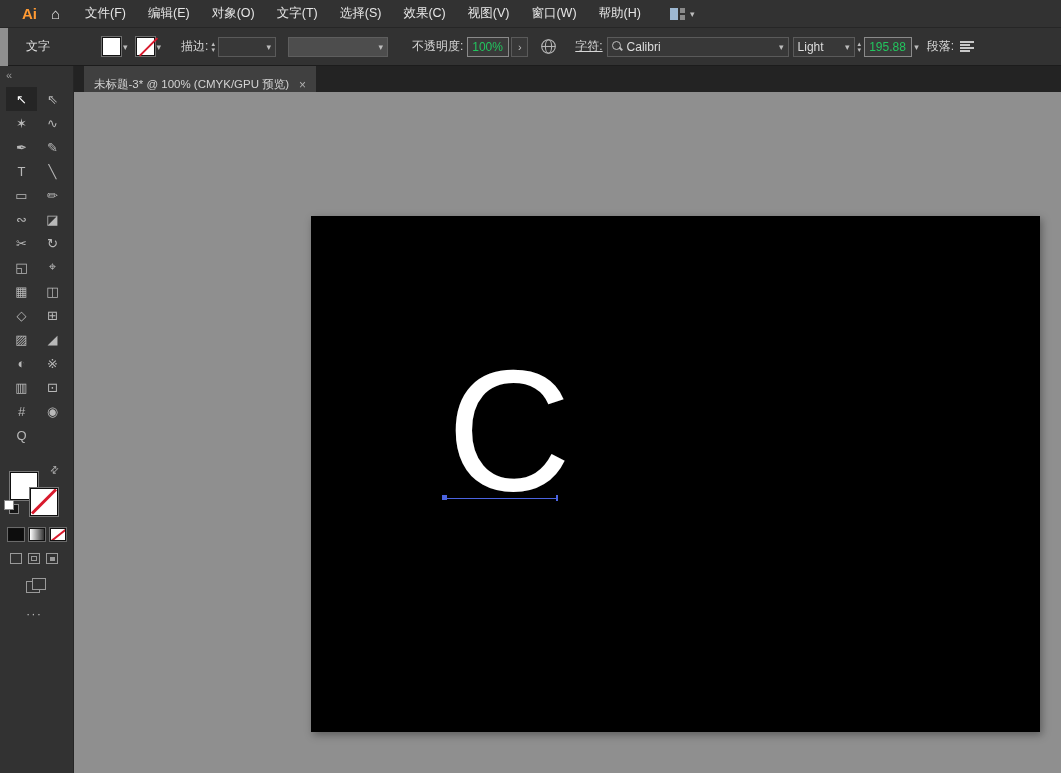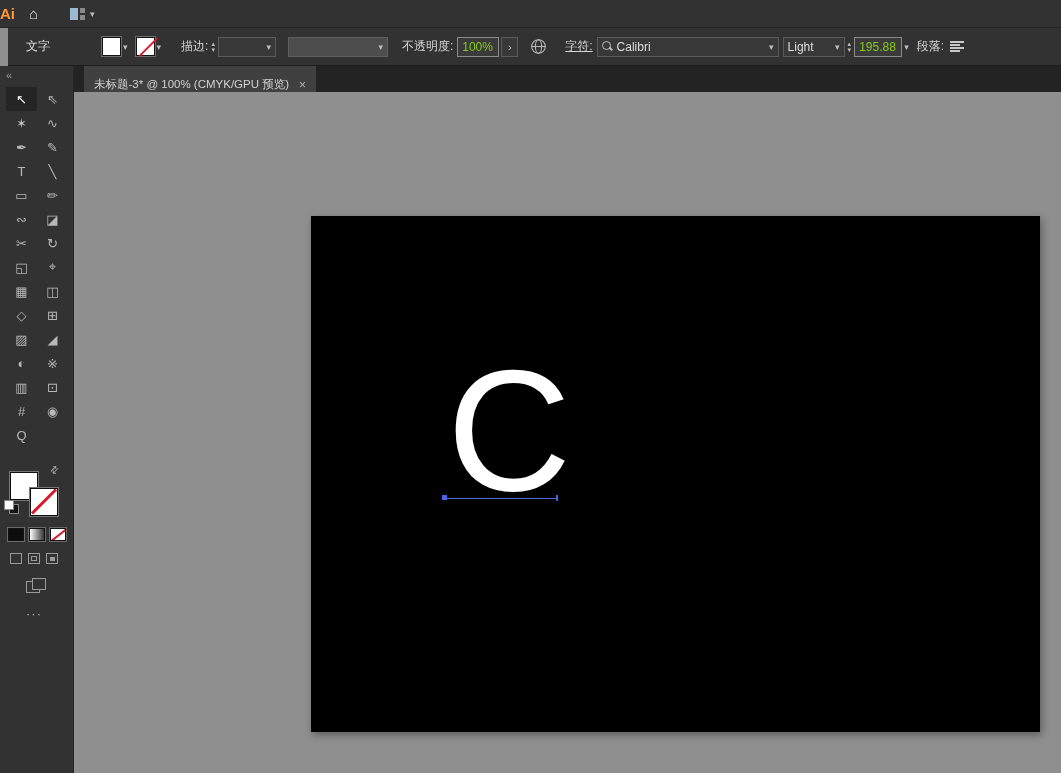--- a/index.html
+++ b/index.html
@@ -1,20 +1,20 @@
 <!DOCTYPE html>
 <html><head>
 <meta charset="utf-8">
 <style>
   html,body{margin:0;padding:0;width:1061px;height:773px;overflow:hidden;background:#8f8f8f;
     font-family:"Liberation Sans","DejaVu Sans",sans-serif;-webkit-font-smoothing:antialiased;}
   
   .menubar{position:absolute;left:0;top:0;width:1061px;height:28px;background:#323232;
     display:flex;align-items:center;border-bottom:1px solid #262626;box-sizing:border-box;z-index:5;}
-  .ai-logo{color:#ff9a33;font-weight:bold;font-size:15px;padding:0 10px 0 0;letter-spacing:0;}
+  .ai-logo{color:#ff9a33;font-weight:bold;font-size:15px;padding:0 10px 0 22px;letter-spacing:0;}
   .home-icon{color:#e8e8e8;font-size:15px;padding:0 14px 0 4px;}
   .menus{display:flex;align-items:center;}
   .menu-item{color:#e6e6e6;font-size:12.5px;padding:0 11px;cursor:default;white-space:nowrap;}
   .ws-switch{display:flex;align-items:center;margin-left:18px;gap:5px;}
   .ws-icon{width:15px;height:12px;position:relative;display:inline-block;}
   .ws-icon::before{content:"";position:absolute;left:0;top:0;width:8px;height:12px;background:#9db8d2;}
   .ws-icon::after{content:"";position:absolute;left:10px;top:0;width:5px;height:5px;background:#8a8a8a;
     box-shadow:0 7px 0 #8a8a8a;}
   .caret{color:#bdbdbd;font-size:9px;}
   
@@ -27,21 +27,21 @@
   .swatch{width:19px;height:19px;background:#fff;border:1px solid #141414;outline:1px solid #6e6e6e;
     position:relative;box-sizing:border-box;}
   .swatch .slash{position:absolute;left:-1px;top:8px;width:25px;height:2px;background:#d8192c;
     transform:rotate(-45deg);}
   .stepper{display:inline-flex;flex-direction:column;line-height:5px;font-size:7px;color:#bdbdbd;
     margin:0 3px;gap:1px;}
   .combo{height:20px;border:1px solid #5a5a5a;background:#383838;display:flex;align-items:center;
     box-sizing:border-box;padding:0 4px;gap:4px;color:#ddd;}
   .combo .caret{margin-left:auto;}
   .combo.disabled{background:#4d4d4d;border-color:#5e5e5e;color:#7c7c7c;}
-  .num-field{height:20px;border:1px solid #8a8a8a;background:#3a3a3a;color:#84cc16;font-size:12px;
+  .num-field{height:20px;border:1px solid #8a8a8a;background:#3a3a3a;color:#22c55e;font-size:12px;
     box-sizing:border-box;padding:0 4px;font-family:"Liberation Sans","DejaVu Sans",sans-serif;}
   .sq-btn{width:17px;height:20px;border:1px solid #5a5a5a;background:#383838;color:#bdbdbd;
     display:flex;align-items:center;justify-content:center;font-size:11px;box-sizing:border-box;margin-left:2px;}
   .globe{margin:0 10px 0 12px;display:flex;align-items:center;}
   .para-icon{width:14px;height:12px;display:inline-flex;flex-direction:column;justify-content:space-between;margin-left:6px;}
   .para-icon i{display:block;height:2px;background:#c9c9c9;}
   .para-icon i:nth-child(1){width:14px;}.para-icon i:nth-child(2){width:10px;}
   .para-icon i:nth-child(3){width:14px;}.para-icon i:nth-child(4){width:10px;}
   .mag{width:11px;height:11px;position:relative;display:inline-block;}
   .mag::before{content:"";position:absolute;left:0;top:0;width:7px;height:7px;border:1.5px solid #bdbdbd;border-radius:50%;}
@@ -92,20 +92,31 @@
   .baseline{position:absolute;left:134px;top:282px;width:112px;height:1px;background:#4b63e0;}
   .bl-handle{position:absolute;left:131px;top:279px;width:5px;height:5px;background:#4b63e0;}
   .bl-tick{position:absolute;left:245px;top:279px;width:2px;height:6px;background:#4b63e0;}
 </style>
 </head>
 <body>
 
 <div class="menubar">
   <span class="ai-logo">Ai</span>
   <span class="home-icon">⌂</span>
+  <div class="menus">
+    <span class="menu-item">文件(F)</span>
+      <span class="menu-item">编辑(E)</span>
+      <span class="menu-item">对象(O)</span>
+      <span class="menu-item">文字(T)</span>
+      <span class="menu-item">选择(S)</span>
+      <span class="menu-item">效果(C)</span>
+      <span class="menu-item">视图(V)</span>
+      <span class="menu-item">窗口(W)</span>
+      <span class="menu-item">帮助(H)</span>
+  </div>
   <div class="ws-switch">
     <span class="ws-icon"></span>
     <span class="caret">▾</span>
   </div>
 </div>
 
 <div class="controlbar">
   <span class="cb-label ctx-label">文字</span>
 
   <div class="swatch-ctl">
@@ -125,21 +136,21 @@
     <span>▾</span>
   </span>
   <div class="combo" style="width:58px;">
     <span class="caret">▾</span>
   </div>
 
   <div class="combo disabled" style="width:100px;margin-left:12px;">
     <span class="caret">▾</span>
   </div>
 
-  <span class="cb-label" style="margin-left:14px;">不透明度:</span>
+  <span class="cb-label" style="margin-left:24px;">不透明度:</span>
   <input class="num-field" style="width: 42px; margin-left: 4px;" readonly="" value="100%">
   <span class="sq-btn">›</span>
 
   <span class="globe">
     <svg width="17" height="17" viewBox="0 0 17 17" fill="none" stroke="#b5b5b5" stroke-width="1.1">
       <circle cx="8.5" cy="8.5" r="6.8"></circle>
       <ellipse cx="8.5" cy="8.5" rx="3.1" ry="6.8"></ellipse>
       <line x1="1.7" y1="8.5" x2="15.3" y2="8.5"></line>
     </svg>
   </span>

